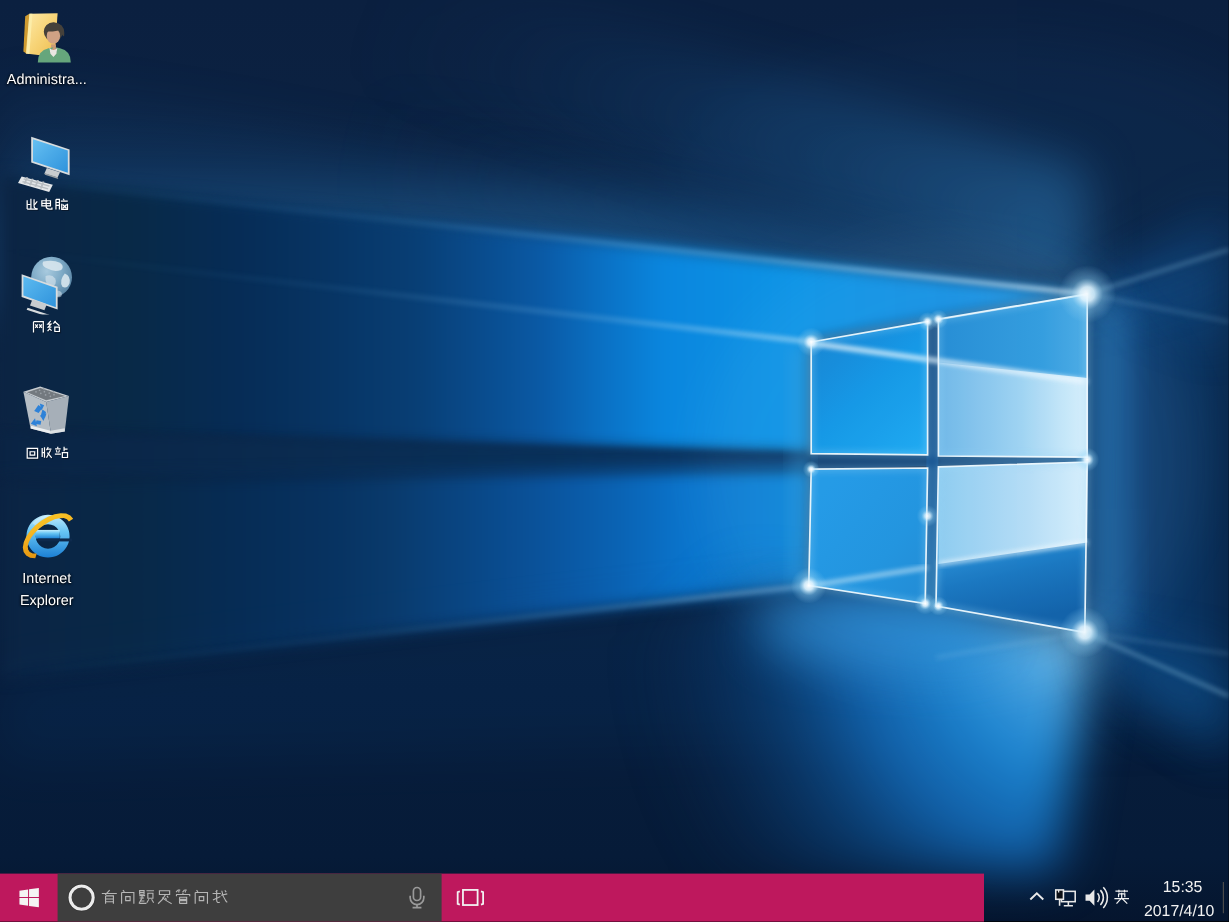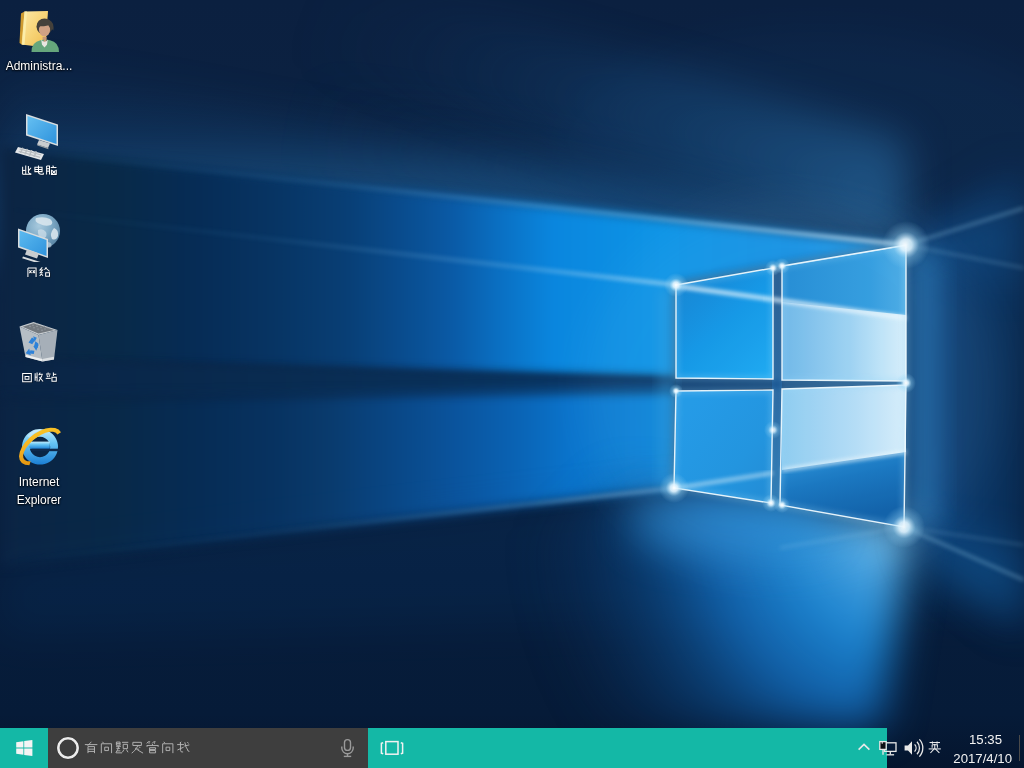--- a/index.html
+++ b/index.html
@@ -1,21 +1,21 @@
 <!DOCTYPE html>
 <html><head>
 <meta charset="utf-8">
 <style>
 html,body{margin:0;padding:0;width:1024px;height:768px;overflow:hidden;background:#000;}
 *{font-family:"Liberation Sans",sans-serif;}
 #stage{position:absolute;left:0;top:0;width:1024px;height:768px;}
 #wall{position:absolute;left:0;top:0;}
 .icosvg{position:absolute;}
 .lab{position:absolute;color:#fff;font-size:12px;text-align:center;text-shadow:0 1px 2px rgba(0,0,0,0.95),0 0 2px rgba(0,0,0,0.8);white-space:nowrap;}
-#taskbar{position:absolute;left:0;top:728px;width:887px;height:40px;background:#14b8a6;}
+#taskbar{position:absolute;left:0;top:728px;width:820px;height:40px;background:#be185d;}
 #searchbox{position:absolute;left:48px;top:0;width:320px;height:40px;background:#3e3e3e;}
 .tb{position:absolute;}
 </style>
 </head>
 <body>
 <div id="stage">
 
 <svg id="wall" width="1024" height="768" viewBox="0 0 1024 768">
 <defs>
 <linearGradient id="base" x1="0" y1="0" x2="0" y2="1">

